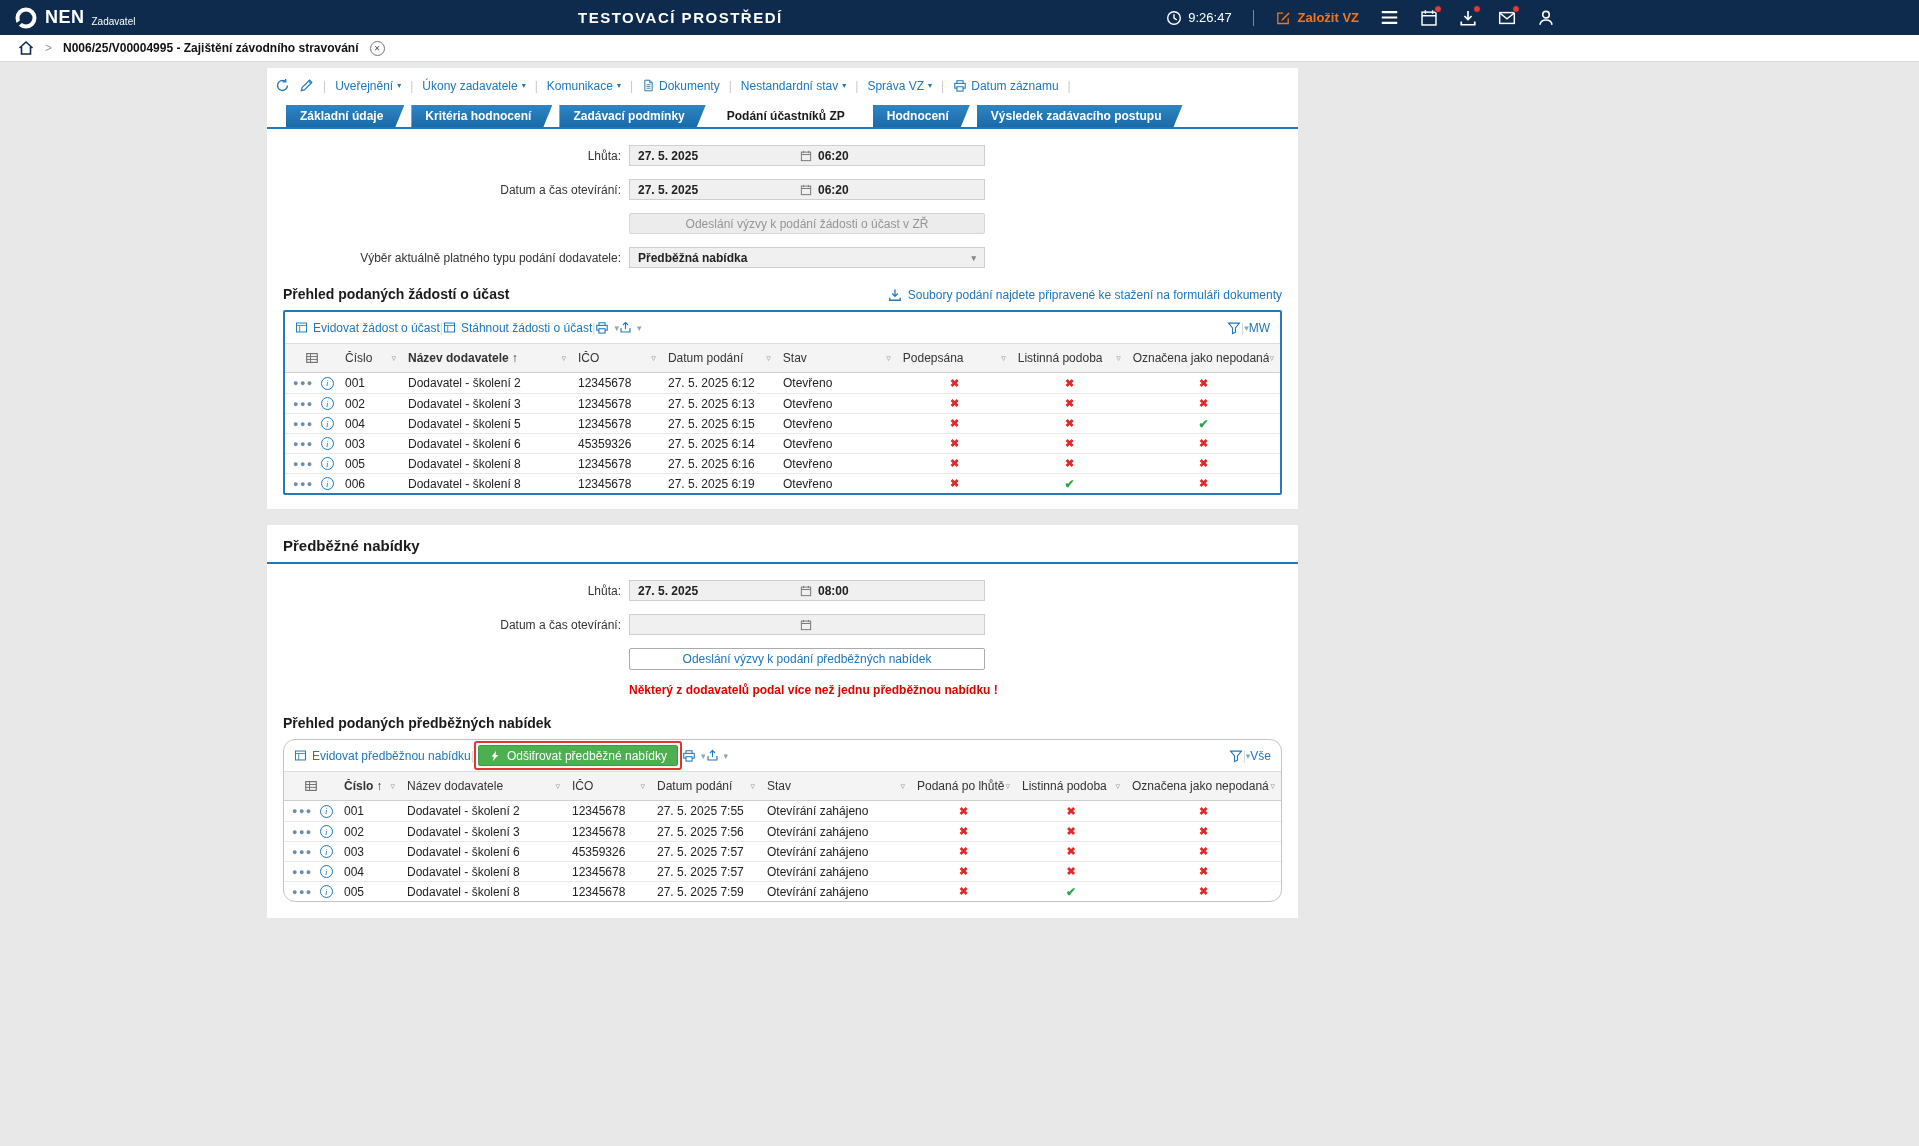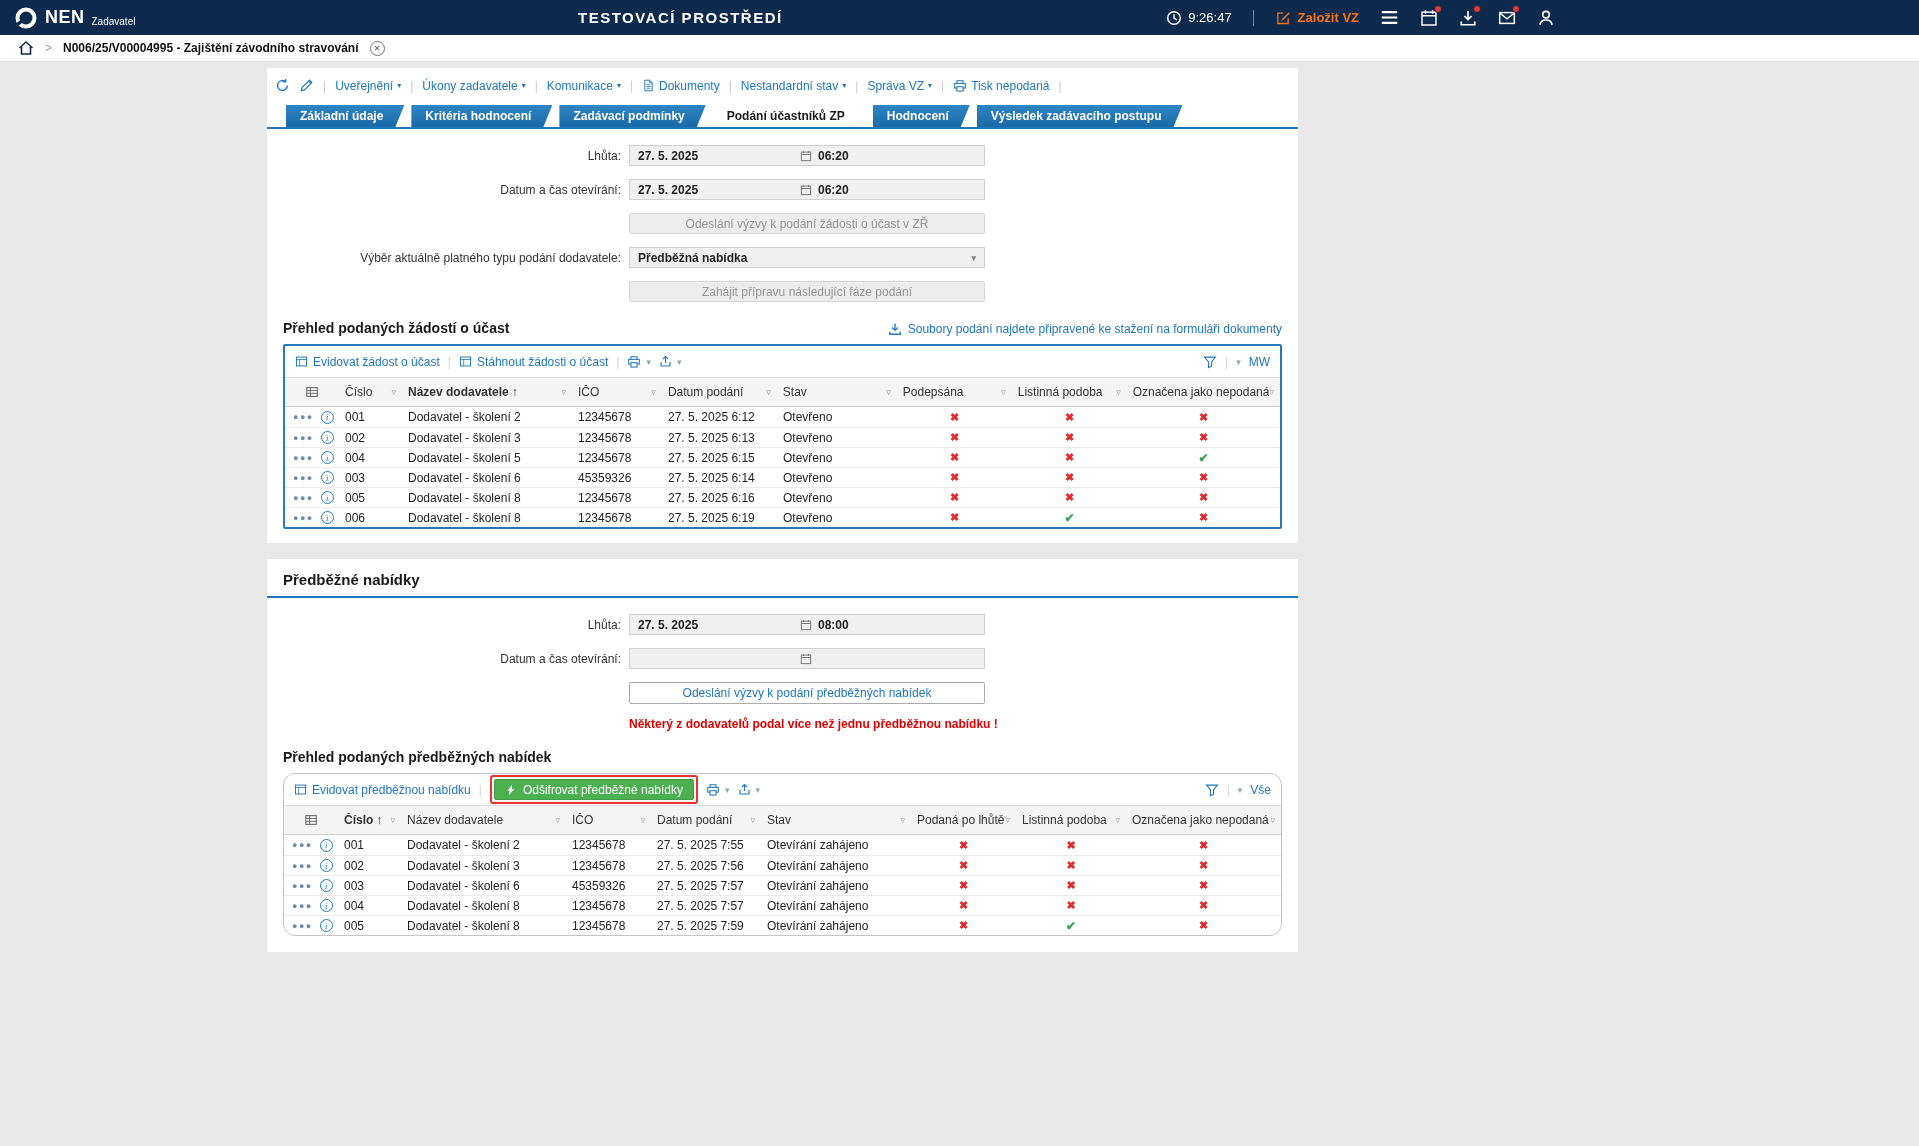--- a/index.html
+++ b/index.html
@@ -66,21 +66,21 @@
   .sec-row { display:flex; align-items:flex-end; justify-content:space-between; padding:0 16px; margin:18px 0 8px; }
   .sec-title { font-size:14px; font-weight:bold; color:#1a1a1a; }
   .files-link { color:#2077bc; font-size:12px; display:inline-flex; align-items:center; gap:6px; cursor:pointer; }
   .panel2-head { padding:12px 16px 8px; border-bottom:2px solid #2077bc; }
   .panel2-head .h { font-size:15px; font-weight:bold; color:#1a1a1a; }
 
   
   .grid { margin:0 16px; background:#fff; }
   .grid.focus { border:2px solid #2779bc; border-radius:2px; }
   .grid.plain { border:1px solid #c4c4c4; border-radius:12px; }
-  .gtoolbar { height:31px; display:flex; align-items:center; gap:8px; padding:0 10px; font-size:12px; }
+  .gtoolbar { height:31px; display:flex; align-items:center; padding:0 10px; font-size:12px; }
   .glink { color:#2077bc; display:inline-flex; align-items:center; gap:5px; cursor:pointer; }
   .gsep { color:#d5d5d5; }
   .gspacer { flex:1; }
   .gview { color:#2077bc; cursor:pointer; }
   .fchev { color:#8aa; font-size:9px; cursor:pointer; }
   .greenbtn { background:#4caf50; border:1px solid #429b47; color:#fff; height:21px; display:inline-flex; align-items:center; gap:6px; padding:0 10px; font-size:12px; border-radius:2px; }
   .hl-red { border:2px solid #e5342e; border-radius:3px; padding:2px; display:inline-flex;justify-content:flex-end; }
 
   .thead { display:flex; background:#f4f4f4; border-top:1px solid #ddd; border-bottom:1px solid #cfcfcf; }
   .th { height:28px; display:flex; align-items:center; padding:0 6px; font-size:12px; color:#333; cursor:pointer; }
@@ -297,21 +297,21 @@
       <span class="sep">|</span>
       <a class="cmd">
           <span>Správa VZ</span>
           <span class="chev">▾</span>
         </a>
       <span class="sep">|</span>
       <a class="cmd">
           <svg width="14" height="14">
             <use href="#i-print"></use>
           </svg>
-          <span>Tisk nepodaná</span>
+          <span>Datum záznamu</span>
         </a>
       <span class="sep">|</span>
     </div>
 
     <div class="tabs">
       <div class="tab">Základní údaje</div>
       <div class="tab">Kritéria hodnocení</div>
       <div class="tab">Zadávací podmínky</div>
       <div class="tab active">Podání účastníků ZP</div>
       <div class="tab">Hodnocení</div>
@@ -347,24 +347,20 @@
         <span class="flabel"></span>
         <button class="gbtn" disabled="">Odeslání výzvy k podání žádosti o účast v ZŘ</button>
       </div>
       <div class="form-row">
         <label class="flabel">Výběr aktuálně platného typu podání dodavatele:</label>
         <div class="fctrl dd">
           <span>Předběžná nabídka</span>
           <span class="chev">▾</span>
         </div>
       </div>
-      <div class="form-row">
-        <span class="flabel"></span>
-        <button class="gbtn" disabled="">Zahájit přípravu následující fáze podání</button>
-      </div>
     </div>
 
     <div class="sec-row">
       <span class="sec-title">Přehled podaných žádostí o účast</span>
       <a class="files-link">
         <svg width="14" height="14">
             <use href="#i-down"></use>
           </svg>
         <span>Soubory podání najdete připravené ke stažení na formuláři dokumenty</span>
       </a>

